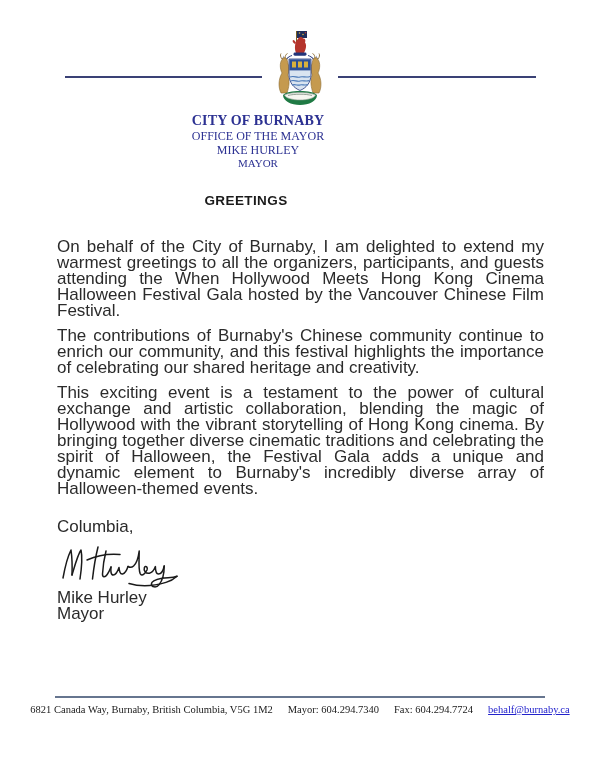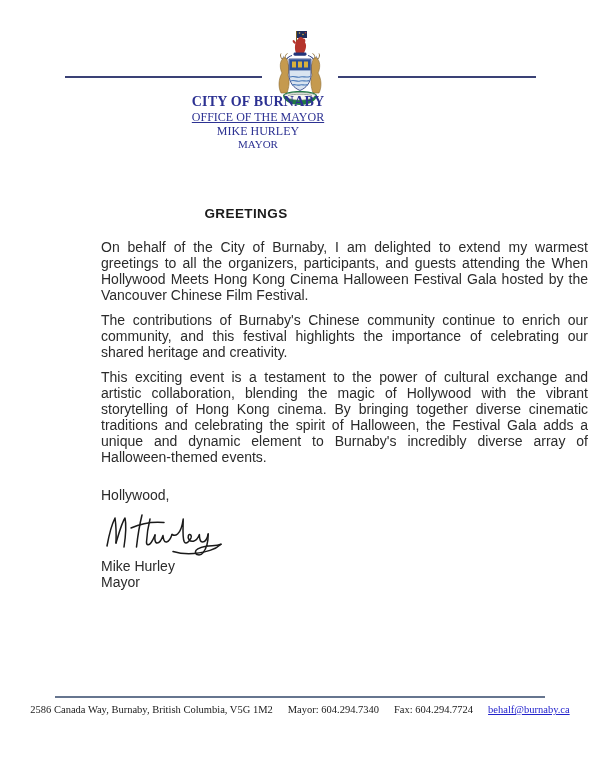--- a/index.html
+++ b/index.html
@@ -29,54 +29,53 @@
     left: 262px;
     width: 76px;
     height: 80px;
     background: #ffffff;
     display: flex;
     justify-content: center;
     align-items: flex-start;
   }
   .org-block {
     position: absolute;
-    top: 94px;
+    top: 113px;
     left: 0;
     width: 516px;
     text-align: center;
     font-family: "Liberation Serif", serif;
     color: #2c3192;
   }
   .org-name   { font-size: 14px; font-weight: bold; letter-spacing: 0.2px; line-height: 16px; }
-  .org-office { font-size: 12px; line-height: 14px; text-decoration: underline; }
+  .org-office { font-size: 12px; line-height: 14px; }
   .org-mayor  { font-size: 12px; line-height: 14px; }
   .org-title  { font-size: 11px; line-height: 13px; }
 
   
   .greeting-heading {
     position: absolute;
-    top: 206px;
+    top: 193px;
     left: 0;
     width: 492px;
     text-align: center;
     font-size: 13.5px;
     font-weight: bold;
     color: #1a1a1a;
     letter-spacing: 0.4px;
   }
   .letter-body {
     position: absolute;
     top: 239px;
     left: 57px;
     width: 487px;
-    font-size: 14px;
+    font-size: 17px;
     line-height: 16px;
     text-align: justify;
     color: #2b2b2b;
-    margin-left: 44px;
   }
   .letter-body p { margin-bottom: 9px; }
   .closing { margin-top: 22px; text-align: left; }
   .signature-svg { display: block; margin-top: 5px; margin-left: 2px; }
   .signer-name  { margin-top: 2px; line-height: 16px; text-align: left; }
   .signer-title { line-height: 16px; text-align: left; }
 
   
   .footer-rule {
     position: absolute;
@@ -156,21 +155,21 @@
     <div class="org-title">MAYOR</div>
   </div>
 
   <div class="greeting-heading">GREETINGS</div>
 
   <div class="letter-body">
     <p>On behalf of the City of Burnaby, I am delighted to extend my warmest greetings to all the organizers, participants, and guests attending the When Hollywood Meets Hong Kong Cinema Halloween Festival Gala hosted by the Vancouver Chinese Film Festival.</p>
     <p>The contributions of Burnaby's Chinese community continue to enrich our community, and this festival highlights the importance of celebrating our shared heritage and creativity.</p>
     <p>This exciting event is a testament to the power of cultural exchange and artistic collaboration, blending the magic of Hollywood with the vibrant storytelling of Hong Kong cinema. By bringing together diverse cinematic traditions and celebrating the spirit of Halloween, the Festival Gala adds a unique and dynamic element to Burnaby's incredibly diverse array of Halloween-themed events.</p>
 
-    <div class="closing">Hollywood,</div>
+    <div class="closing">Columbia,</div>
 
     <svg class="signature-svg" width="125" height="48" viewBox="0 0 125 48" fill="none" stroke="#1a1a1a" stroke-width="1.5" stroke-linecap="round" stroke-linejoin="round">
 
       <path d="M4,38 C6,27 9,16 12,10 C13,17 13.3,27 13,35"></path>
       <path d="M13,35 C16,25 19,14 22,10 C23.5,17 22.5,29 21,39"></path>
 
       <path d="M39,7 C36.5,17 34.5,30 33.5,39"></path>
       <path d="M47,11 C45,19 43.8,28 43.5,34 C43.4,37.5 46,37.5 48.2,34.5 C50,32 51.2,29 52,27"></path>
 
       <path d="M28,20 C38,15.5 50,13.5 61,14.5"></path>
@@ -181,19 +180,19 @@
       <path d="M105.2,26 C105.2,32.5 103.4,40.5 100.2,44.6 C97.4,48.2 92.4,47.2 92.4,44 C92.4,41 97.4,39.2 103,38.2 C108.4,37.3 113.4,38 118,36.2"></path>
       <path d="M70,43.5 C81,46.8 95,46 107,42.4 C111,41.2 115,39 118,36.2"></path>
     </svg>
 
     <div class="signer-name">Mike Hurley</div>
     <div class="signer-title">Mayor</div>
   </div>
 
   <div class="footer-rule"></div>
   <div class="footer-line">
-    <span>2586 Canada Way, Burnaby, British Columbia, V5G 1M2</span>
+    <span>6821 Canada Way, Burnaby, British Columbia, V5G 1M2</span>
     <span>Mayor: 604.294.7340</span>
     <span>Fax: 604.294.7724</span>
     <span class="footer-email">behalf@burnaby.ca</span>
   </div>
 
 </div>
 
 </body></html>

